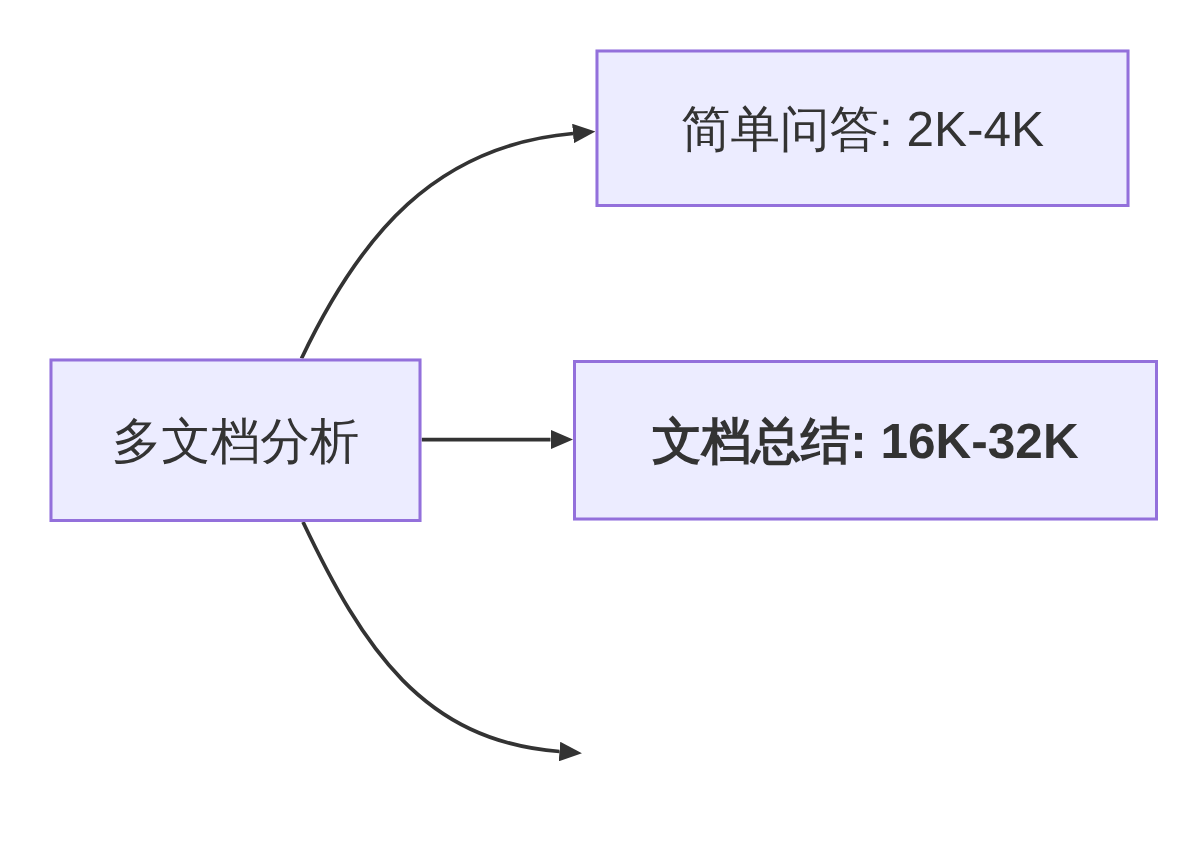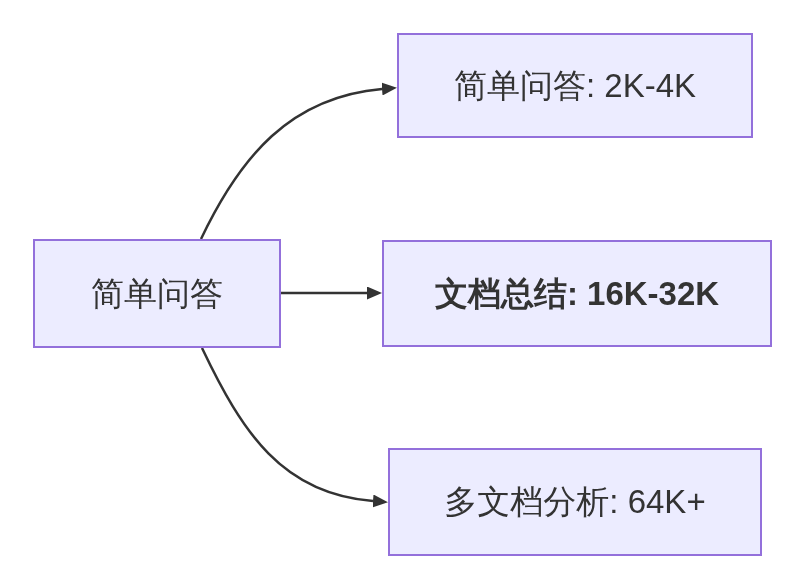--- a/index.html
+++ b/index.html
@@ -50,28 +50,25 @@
       <marker id="arrow" markerUnits="userSpaceOnUse" markerWidth="15" markerHeight="13" viewBox="0 0 15 13" refX="0" refY="6.5" orient="auto">
         <path class="arrowhead" d="M0,0 L15,6.5 L0,13 Z"></path>
       </marker>
     </defs>
     <path class="edge" marker-end="url(#arrow)" d="M201,239 C240,157 290,97 382,89"></path>
     <path class="edge" marker-end="url(#arrow)" d="M281,293 L367,293"></path>
     <path class="edge" marker-end="url(#arrow)" d="M202,348 C242,432 282,494 373,501"></path>
   </svg>
 
   <div class="node" style="left:33px; top:239px; width:248px; height:109px;">
-    <span>简单问答</span>
+    <span>多文档分析</span>
   </div>
 
   <div class="node" style="left:397px; top:33px; width:356px; height:105px;text-align:right;">
     <span>简单问答: 2K-4K</span>
   </div>
 
   <div class="node" style="left:382px; top:240px; width:390px; height:107px;font-weight:bold;">
     <span>文档总结: 16K-32K</span>
   </div>
 
-  <div class="node" style="left:388px; top:448px; width:374px; height:108px;">
-    <span>多文档分析: 64K+</span>
-  </div>
 
 </div>
 
 </body></html>

